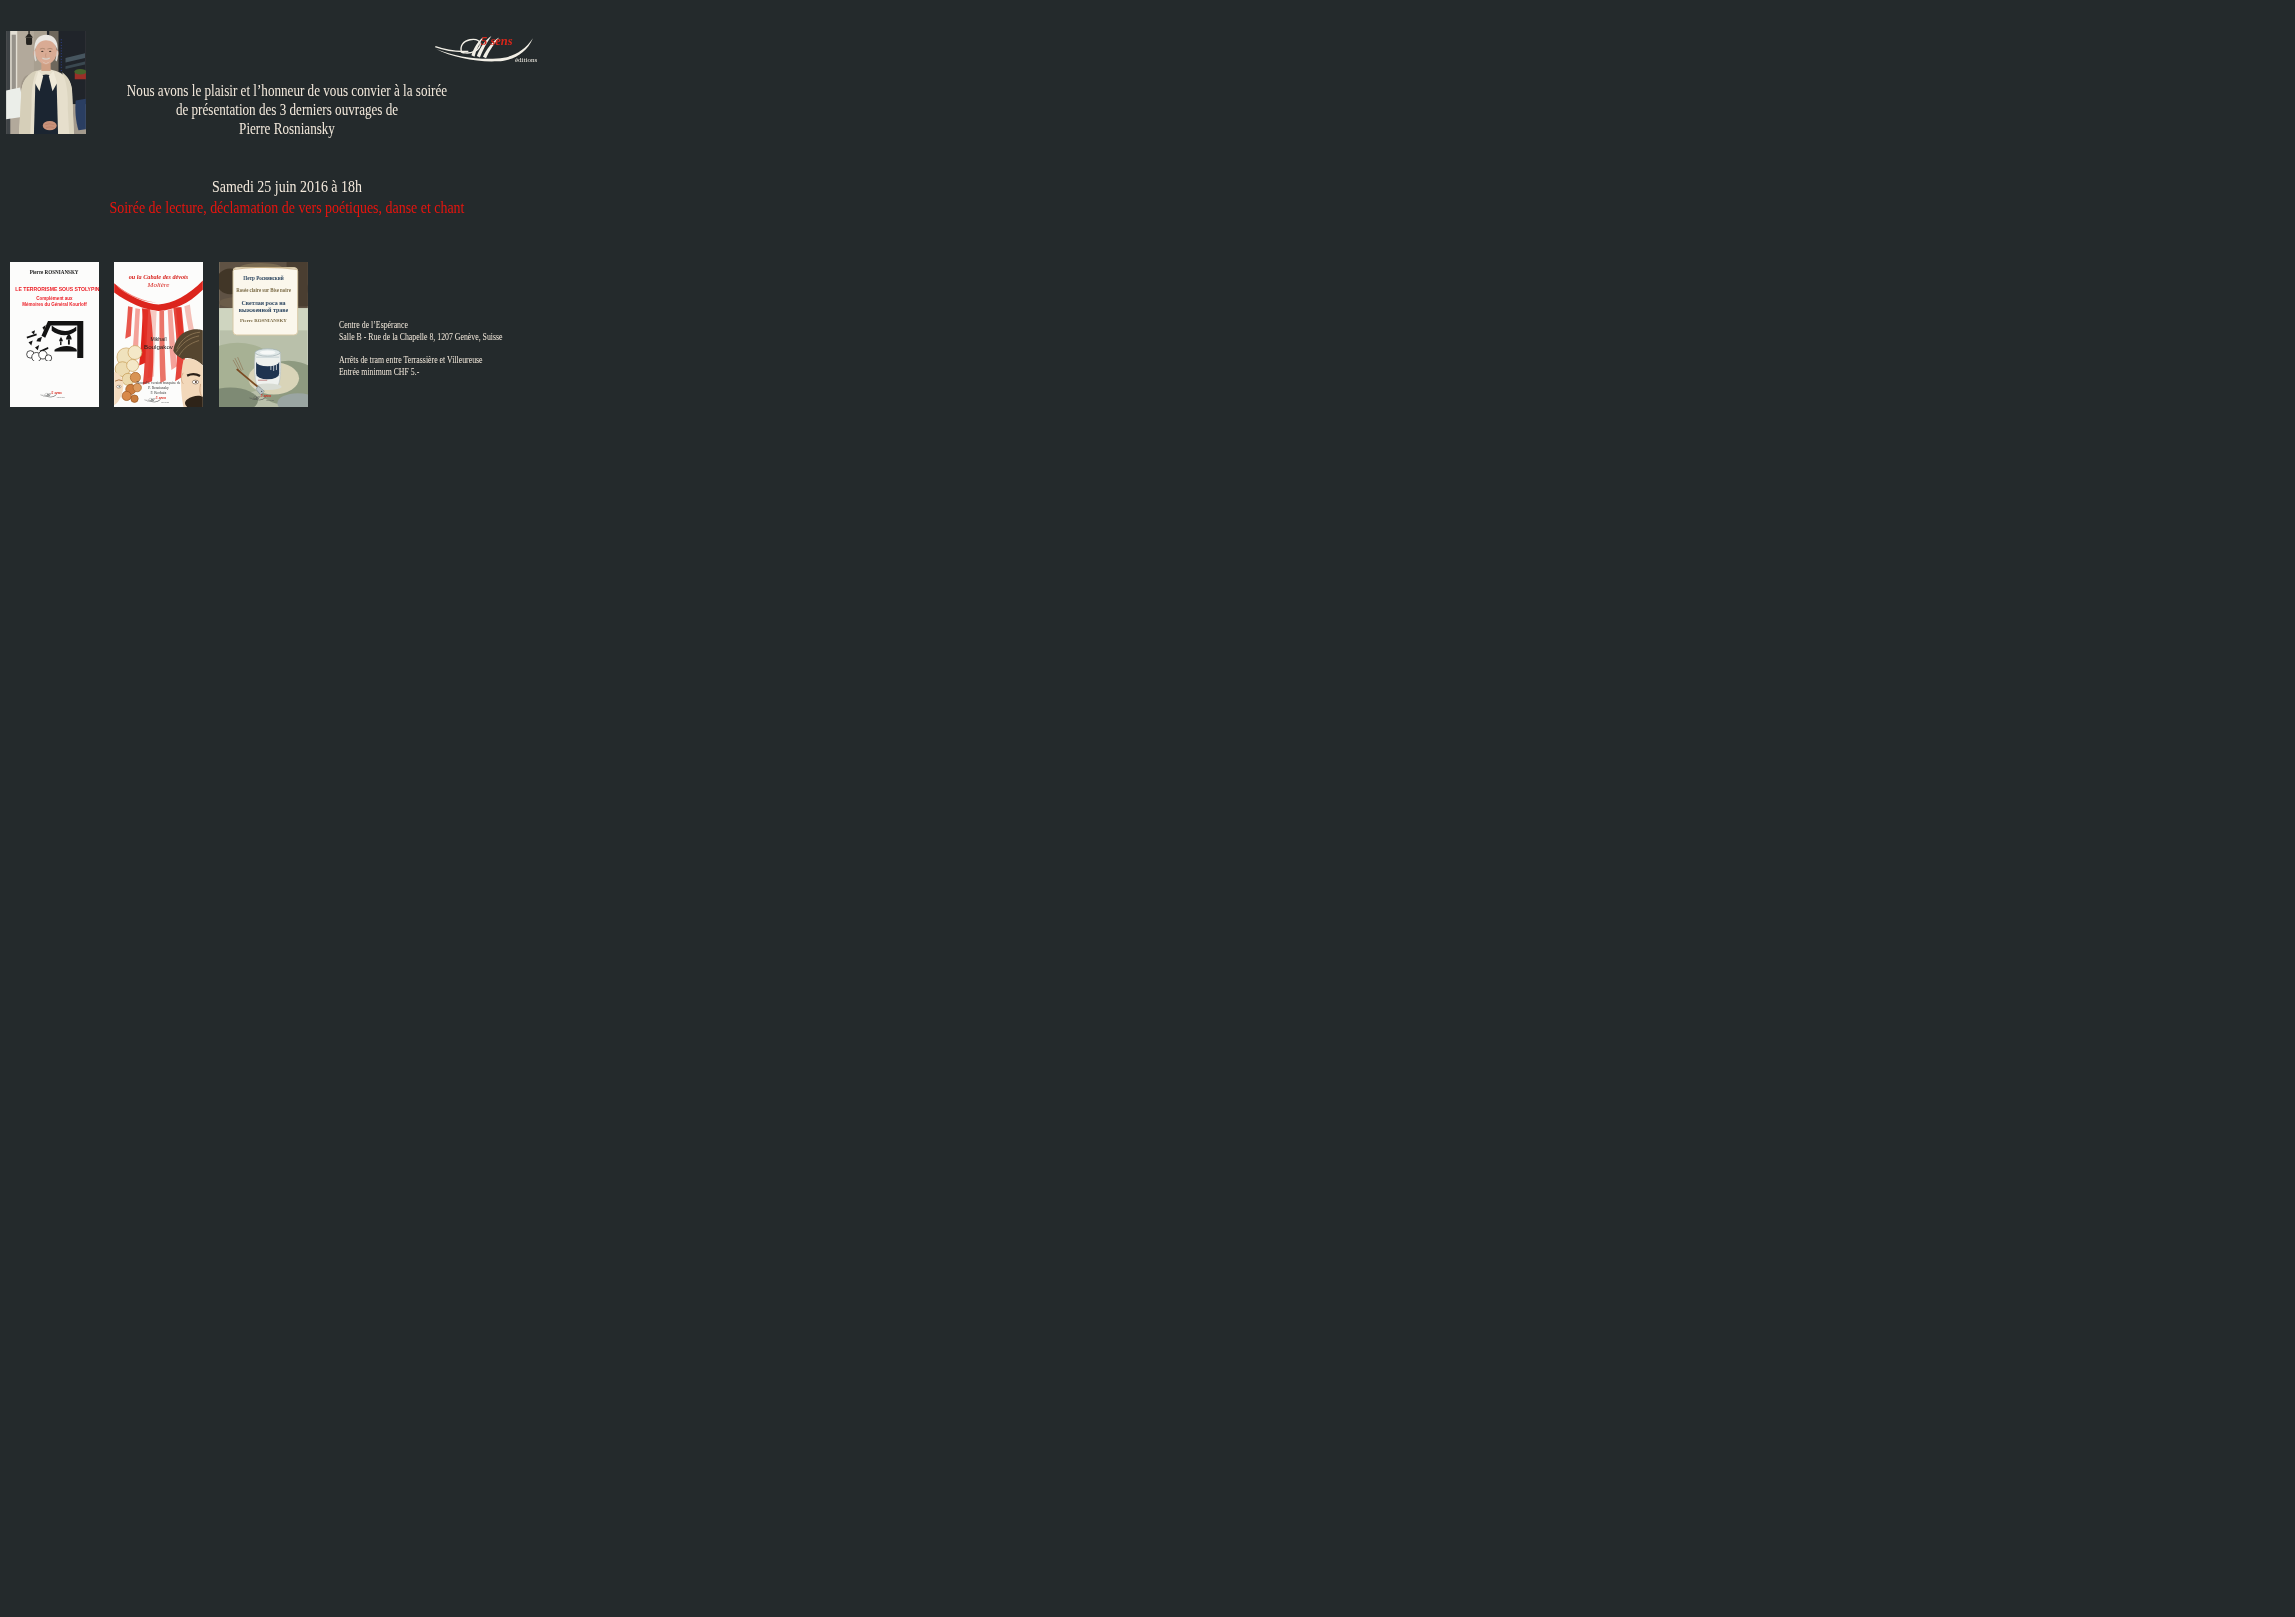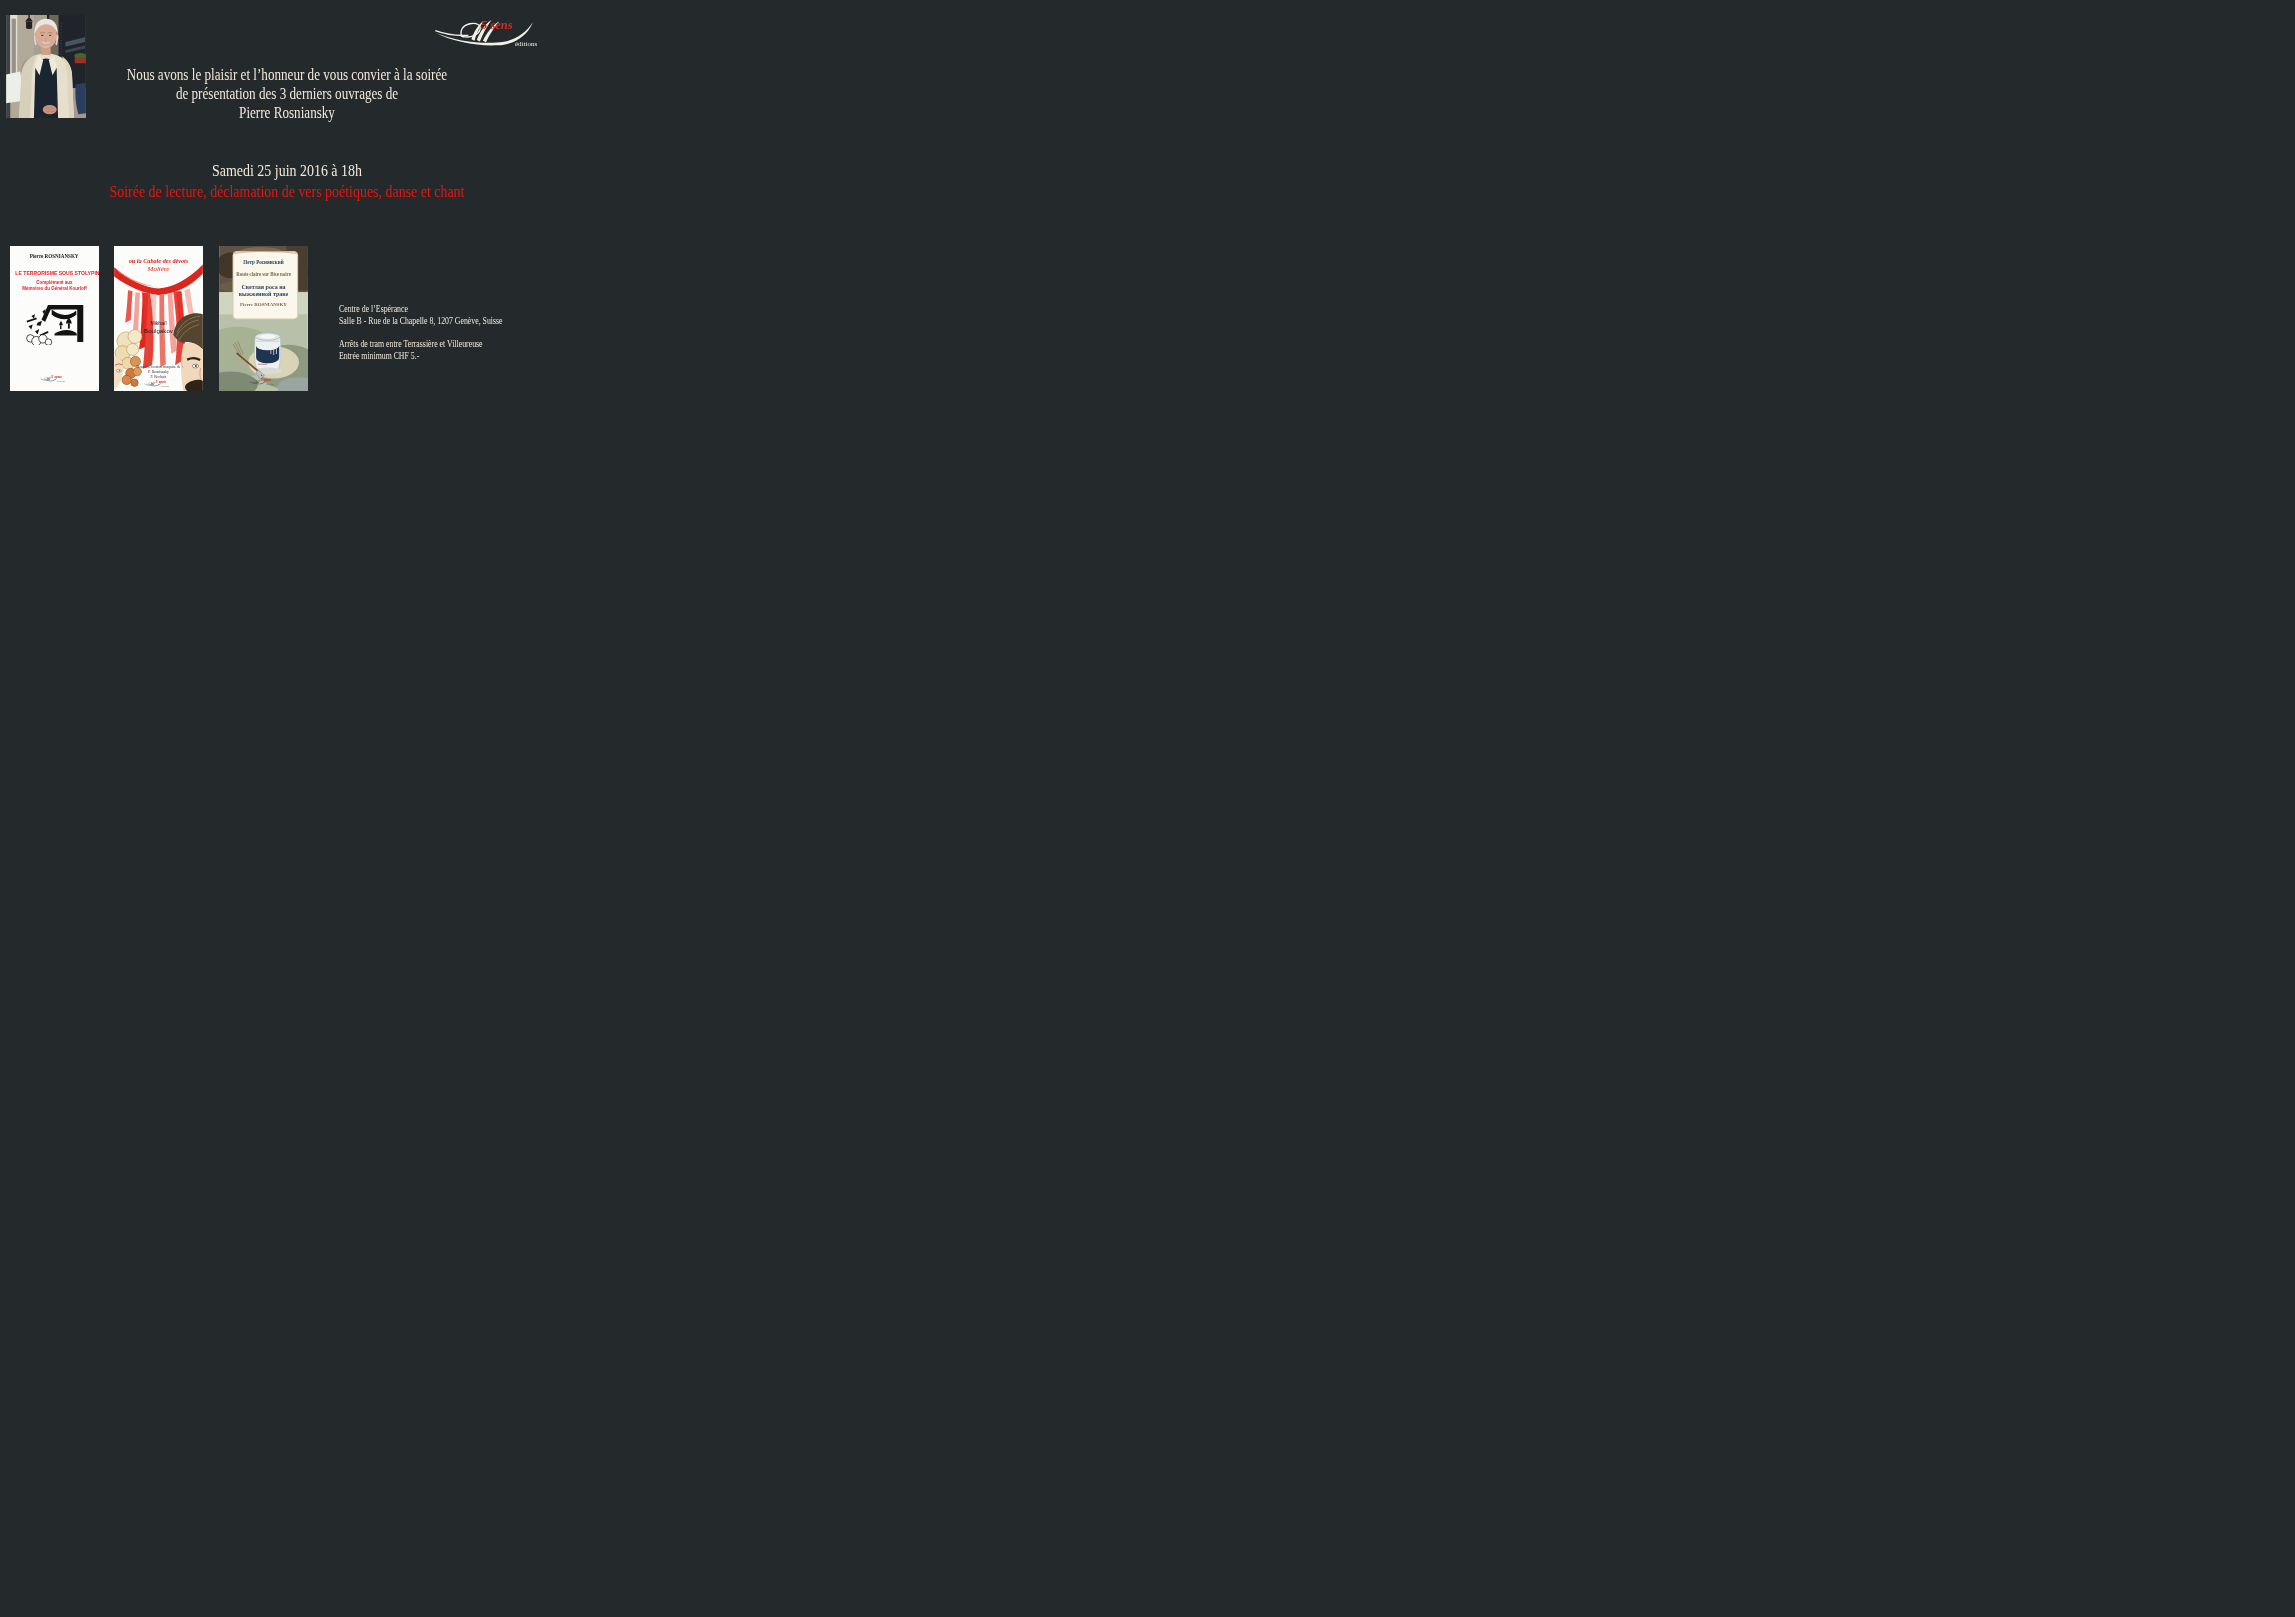--- a/index.html
+++ b/index.html
@@ -1,18 +1,18 @@
 <!DOCTYPE html>
 <html style="font-size:7.4px"><head>
 <meta charset="utf-8">
 <title>Invitation</title>
 <style>
   html,body{margin:0;padding:0;background:#242a2c;}
   .canvas{position:relative;width:574px;height:404px;background:#242a2c;overflow:hidden;
-          font-family:"Liberation Serif","DejaVu Serif",serif;}
+          font-family:"Liberation Serif","DejaVu Serif",serif;margin-top:16px;}
   .abs{position:absolute;}
   .center-line{left:0;right:0;text-align:center;white-space:nowrap;
                transform:scaleX(0.82);transform-origin:50% 50%;}
   .cream{color:#f3e9dc;}
   .red{color:#e8140e;}
   .intro-line{font-size:16px;line-height:19px;}
   .date-line{font-size:17px;}
   .desc-line{font-size:17px;}
   .venue{left:339px;top:304px;color:#f3e9dc;font-size:9.3px;line-height:11.8px;
          transform:scaleX(0.84);transform-origin:0 0;white-space:nowrap;}

